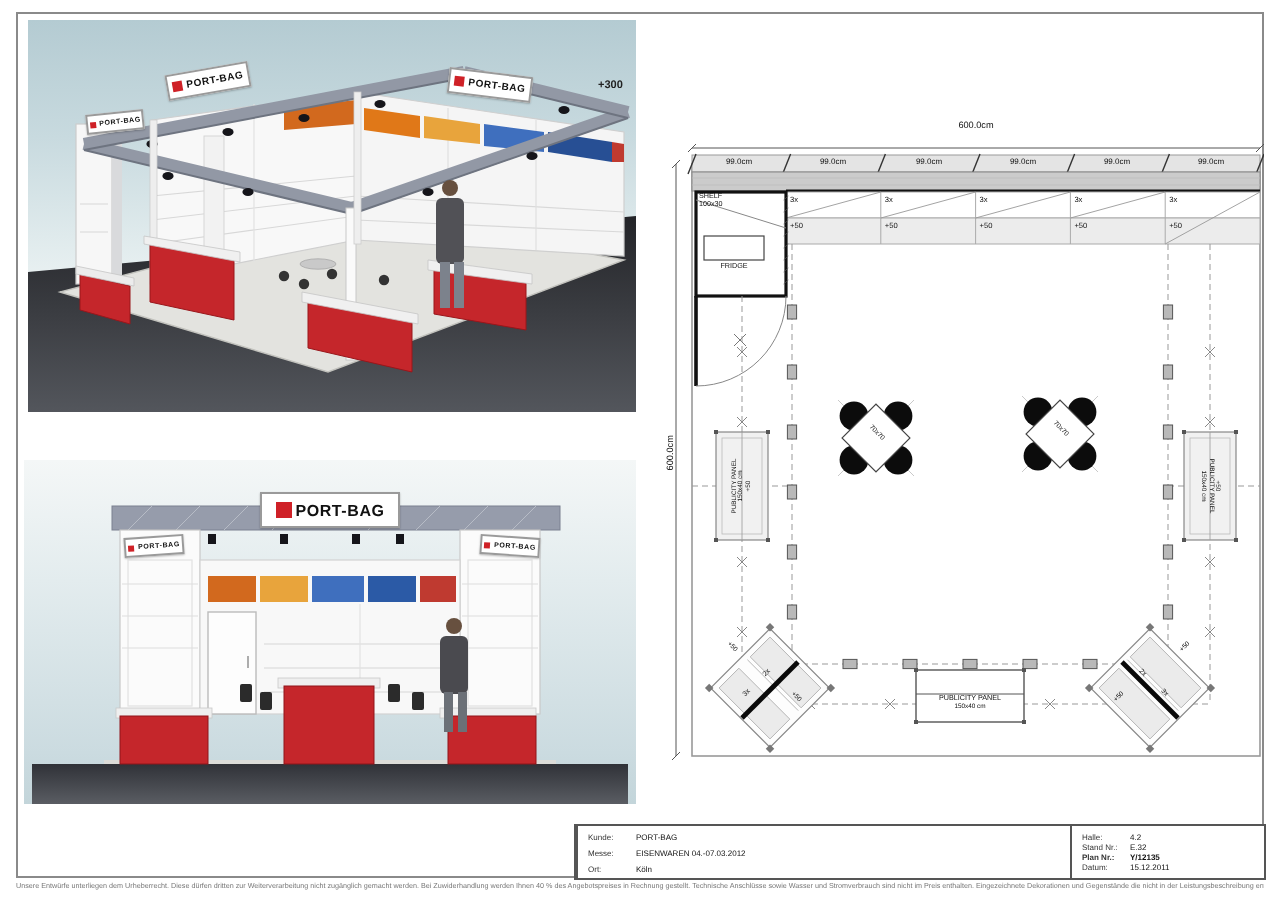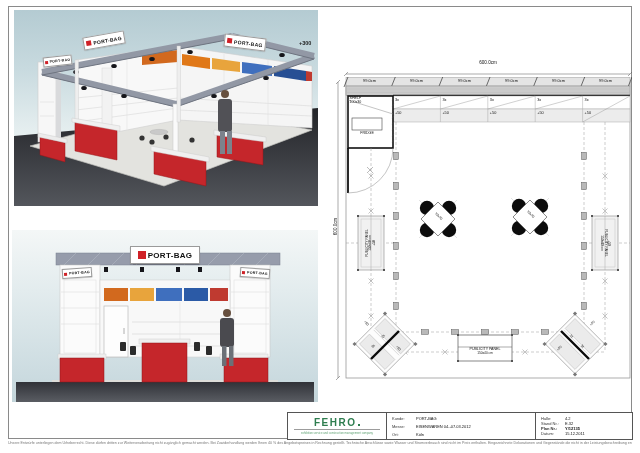--- a/index.html
+++ b/index.html
@@ -501,27 +501,20 @@
   <div class="lbl" style="left:42px;top:289px;font-size:3.5px;transform:rotate(-45deg);">3x</div>
   <div class="lbl" style="left:65px;top:291px;font-size:3.3px;transform:rotate(45deg);">+50</div>
 
   <div class="lbl" style="left:260px;top:266px;font-size:3.3px;transform:rotate(-45deg);">+50</div>
   <div class="lbl" style="left:239px;top:279px;font-size:3.5px;transform:rotate(45deg);">2x</div>
   <div class="lbl" style="left:250px;top:289px;font-size:3.5px;transform:rotate(45deg);">3x</div>
   <div class="lbl" style="left:227px;top:291px;font-size:3.3px;transform:rotate(-45deg);">+50</div>
 </div>
 
 <div class="abs titleblock">
-  <div class="tb-logo">
-    <div style="display:flex;align-items:baseline;">
-      <span class="fehro">FEHRO</span>
-      <span class="dot"></span>
-    </div>
-    <div class="tag">exhibition service and construction management company</div>
-  </div>
   <div class="tb-fields tb-mid">
     <div class="tb-row">
       <span class="l">Kunde:</span>
       <span class="v">PORT-BAG</span>
     </div>
     <div class="tb-row">
       <span class="l">Messe:</span>
       <span class="v">EISENWAREN 04.-07.03.2012</span>
     </div>
     <div class="tb-row">

